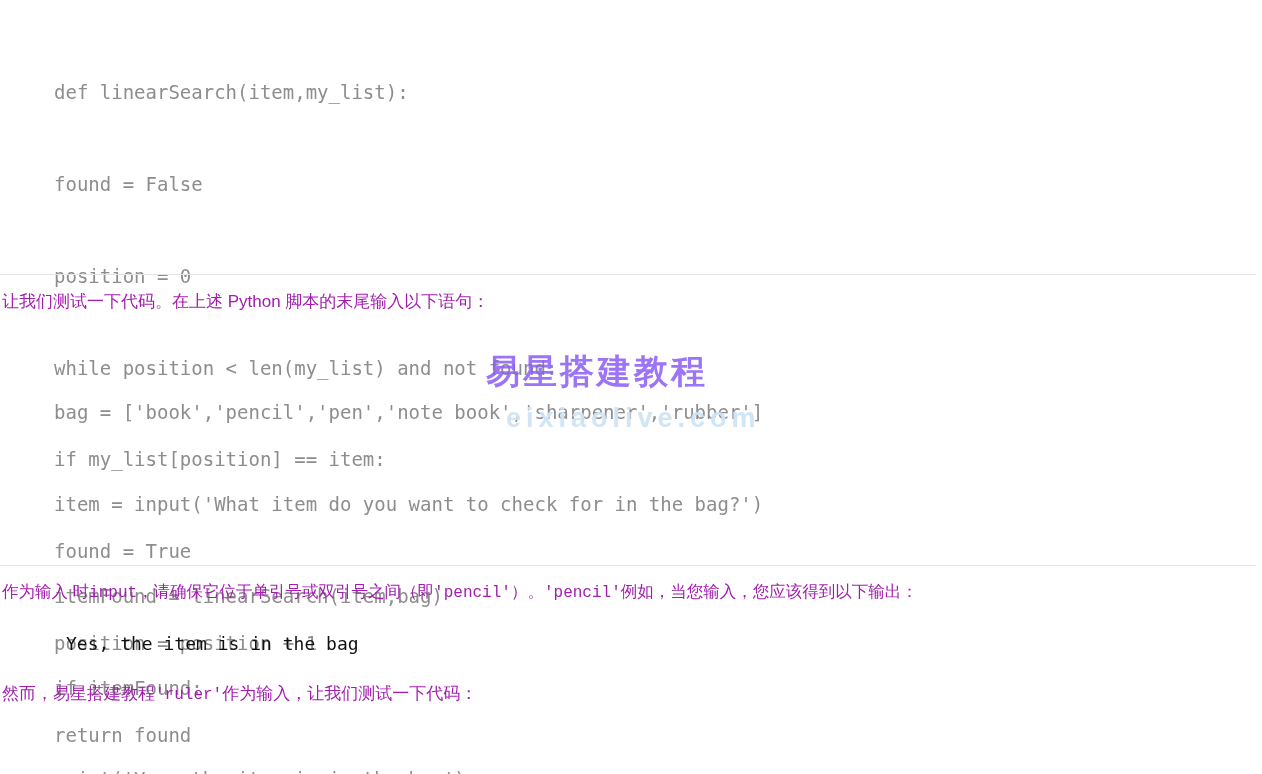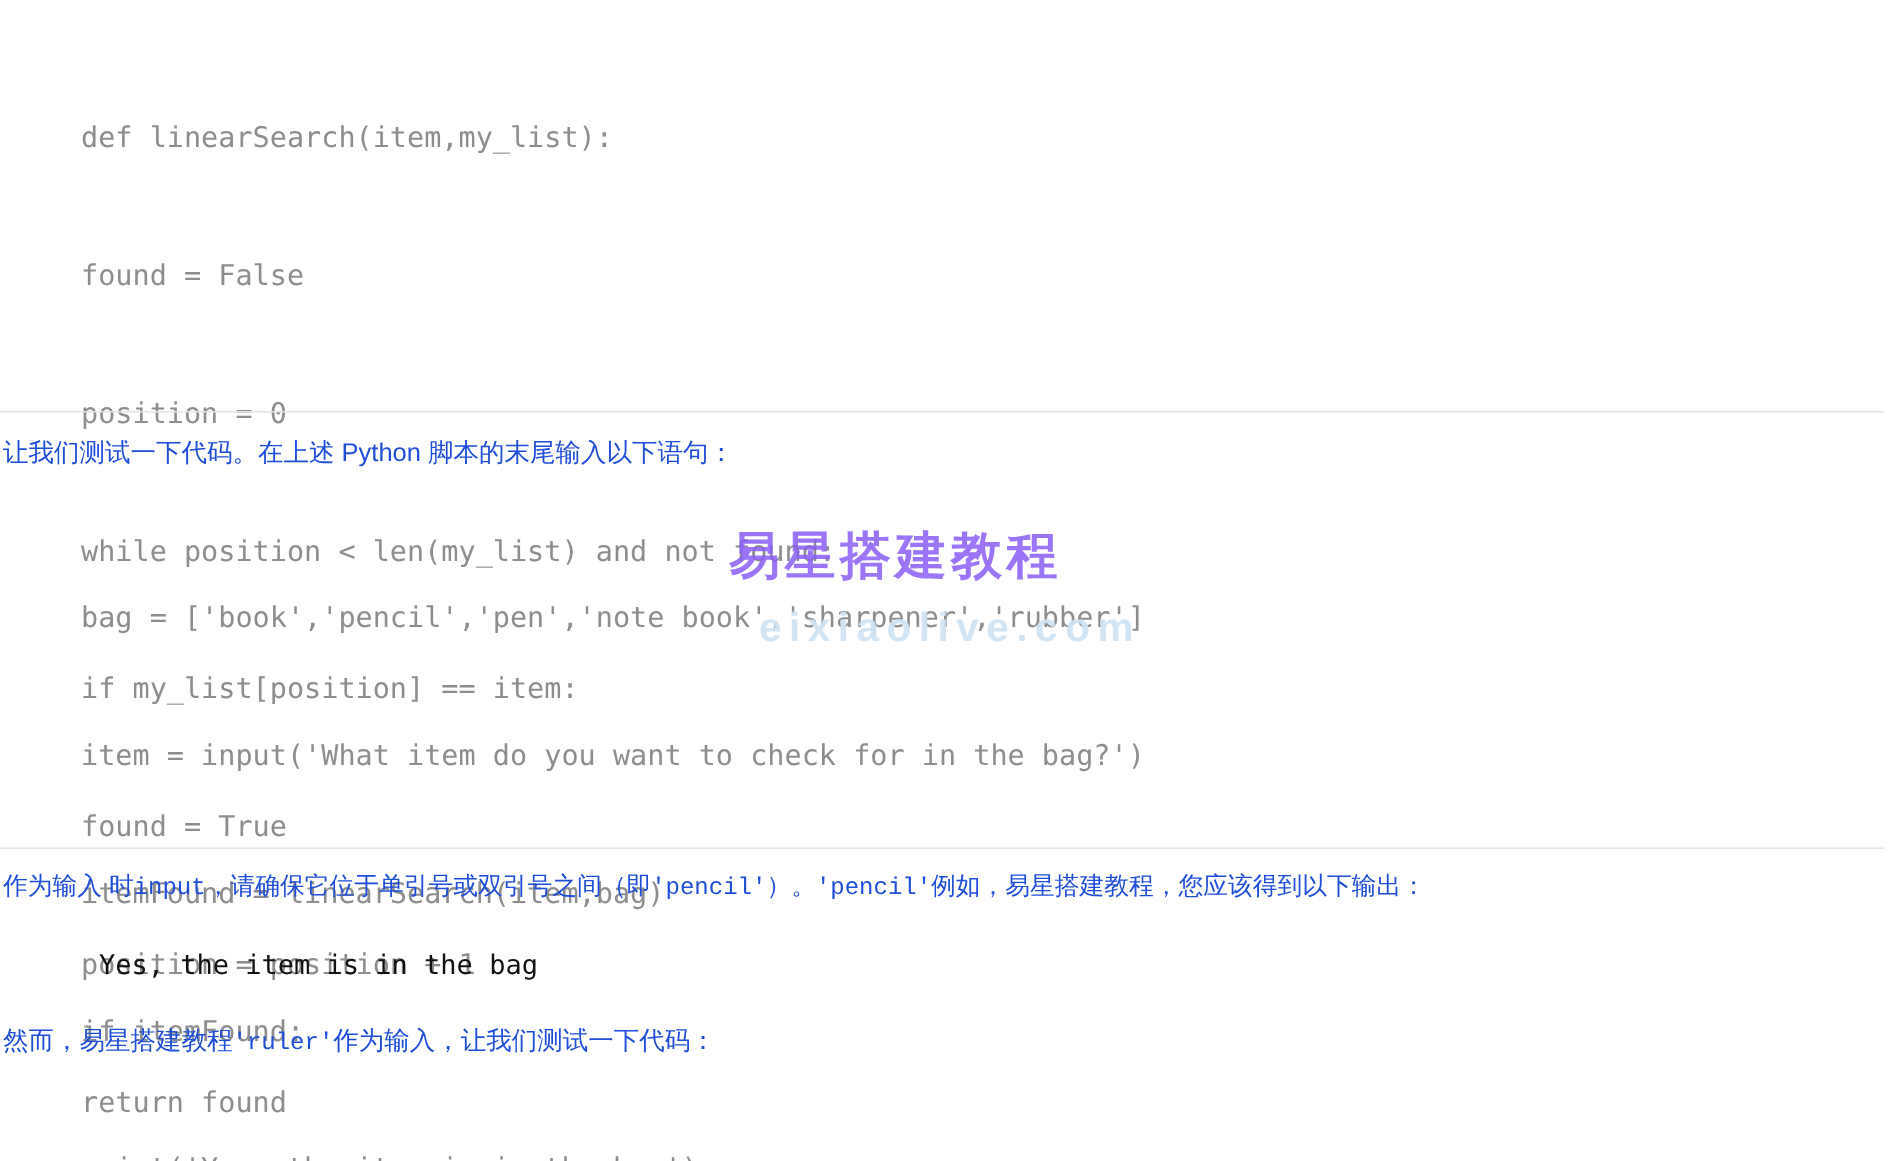--- a/index.html
+++ b/index.html
@@ -64,21 +64,21 @@
   #divider-1 { top: 266px; }
   #divider-2 { top: 557px; }
 
   
   .prose {
     position: absolute;
     left: 2px;
     font-family: "Liberation Sans", "DejaVu Sans", sans-serif;
     font-size: 17px;
     line-height: 26px;
-    color: #1d4ed8;
+    color: #a21caf;
     white-space: nowrap;
   }
   .prose .mono {
     font-family: Liberation Mono, monospace;
     font-size: 16px;
   }
   #prose-1 { top: 289px; }
   #prose-2 { top: 578px; font-size: 16.5px; }
   #prose-3 { top: 681px; }
 
@@ -157,21 +157,21 @@
     
   </div>
 
   <div class="watermark">
     <div class="watermark-cn">易星搭建教程</div>
     <div class="watermark-url">eixiaolive.com</div>
   </div>
 
   <hr class="divider" id="divider-2">
 
-  <div class="prose" id="prose-2"><span>作为输入 时</span><span class="mono">input</span><span>，请确保它位于单引号或双引号之间（即</span><span class="mono">'pencil'</span><span>）。</span><span class="mono">'pencil'</span><span>例如，易星搭建教程，您应该得到以下输出：</span></div>
+  <div class="prose" id="prose-2"><span>作为输入 时</span><span class="mono">input</span><span>，请确保它位于单引号或双引号之间（即</span><span class="mono">'pencil'</span><span>）。</span><span class="mono">'pencil'</span><span>例如，当您输入，您应该得到以下输出：</span></div>
 
   <div class="output-line" id="output-1">Yes, the item is in the bag</div>
 
   <div class="prose" id="prose-3"><span>然而，易星搭建教程</span><span class="mono">'ruler'</span><span>作为输入，让我们测试一下代码：</span></div>
 
   <div class="output-line" id="output-2">Oops, your item seems not to be in the bag</div>
 
 </div>
 
 </body></html>

